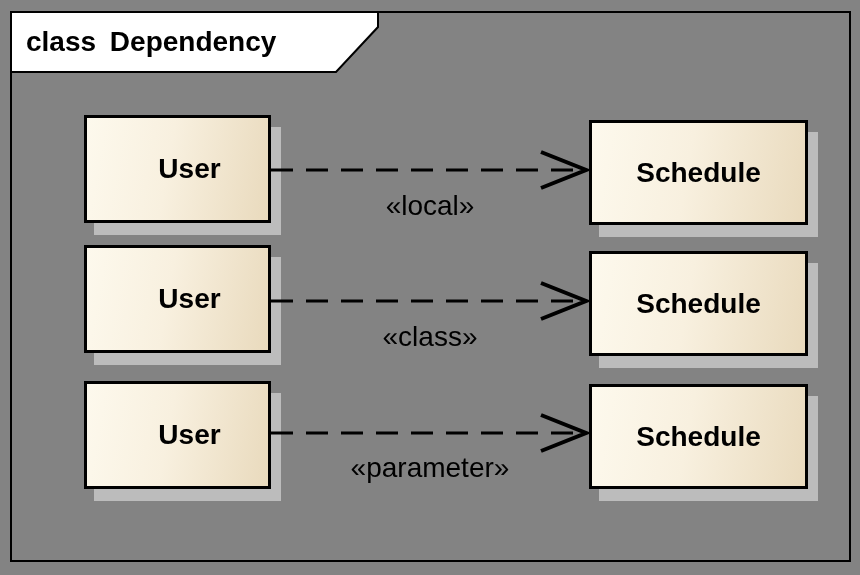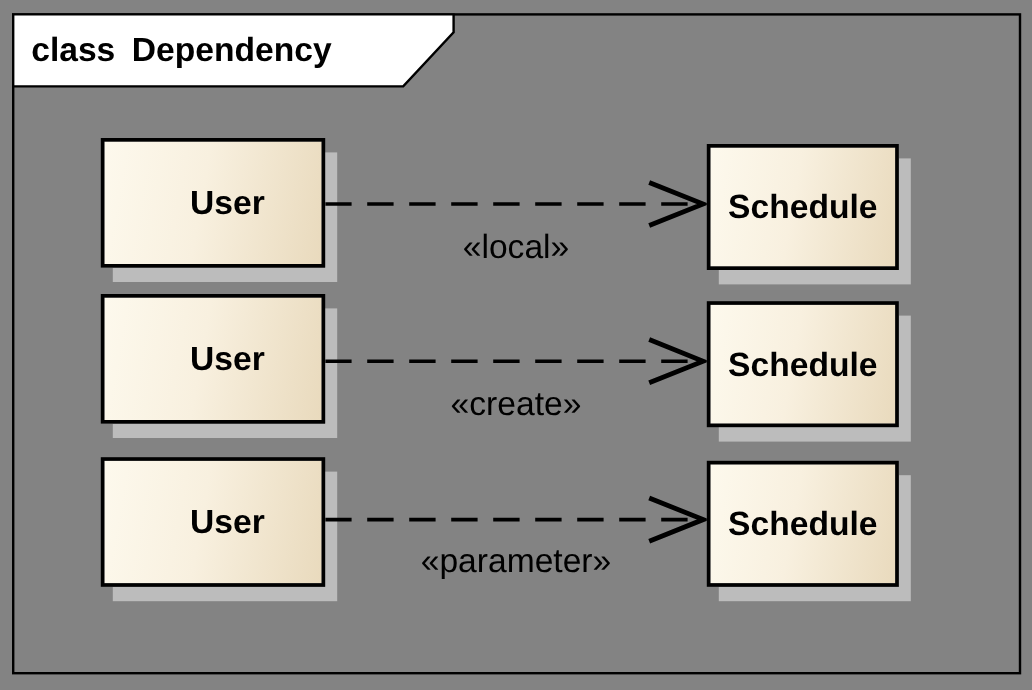--- a/index.html
+++ b/index.html
@@ -56,21 +56,21 @@
     border: 3px solid #000;
     background: linear-gradient(100deg, #fdf9ed 0%, #f8f0df 45%, #e9dabd 100%);
     box-shadow: 10px 12px 0 0 #bcbcbc;
     display: flex;
     align-items: center;
     justify-content: center;
     font-size: 28px;
     font-weight: bold;
   }
   .user-box     { left: 84px;  width: 187px; height: 108px; padding-left: 24px; }
-  .schedule-box { left: 589px; width: 160px; height: 105px; }
+  .schedule-box { left: 589px; width: 219px; height: 105px; }
 
   .user-1     { top: 115px; }
   .user-2     { top: 245px; }
   .user-3     { top: 381px; }
   .schedule-1 { top: 120px; }
   .schedule-2 { top: 251px; }
   .schedule-3 { top: 384px; }
 
   
   .arrow {
@@ -123,21 +123,21 @@
 <div class="class-box user-box user-2">
   <span>User</span>
 </div>
 <div class="class-box schedule-box schedule-2">
   <span>Schedule</span>
 </div>
 <svg class="arrow arrow-2" viewBox="0 0 318 44">
   <line x1="0" y1="22" x2="306" y2="22" stroke="#000" stroke-width="3" stroke-dasharray="22,13"></line>
   <path d="M270,4 L315,22 L270,40" fill="none" stroke="#000" stroke-width="4"></path>
 </svg>
-<div class="stereotype stereo-2">«create»</div>
+<div class="stereotype stereo-2">«class»</div>
 
 <div class="class-box user-box user-3">
   <span>User</span>
 </div>
 <div class="class-box schedule-box schedule-3">
   <span>Schedule</span>
 </div>
 <svg class="arrow arrow-3" viewBox="0 0 318 44">
   <line x1="0" y1="22" x2="306" y2="22" stroke="#000" stroke-width="3" stroke-dasharray="22,13"></line>
   <path d="M270,4 L315,22 L270,40" fill="none" stroke="#000" stroke-width="4"></path>

